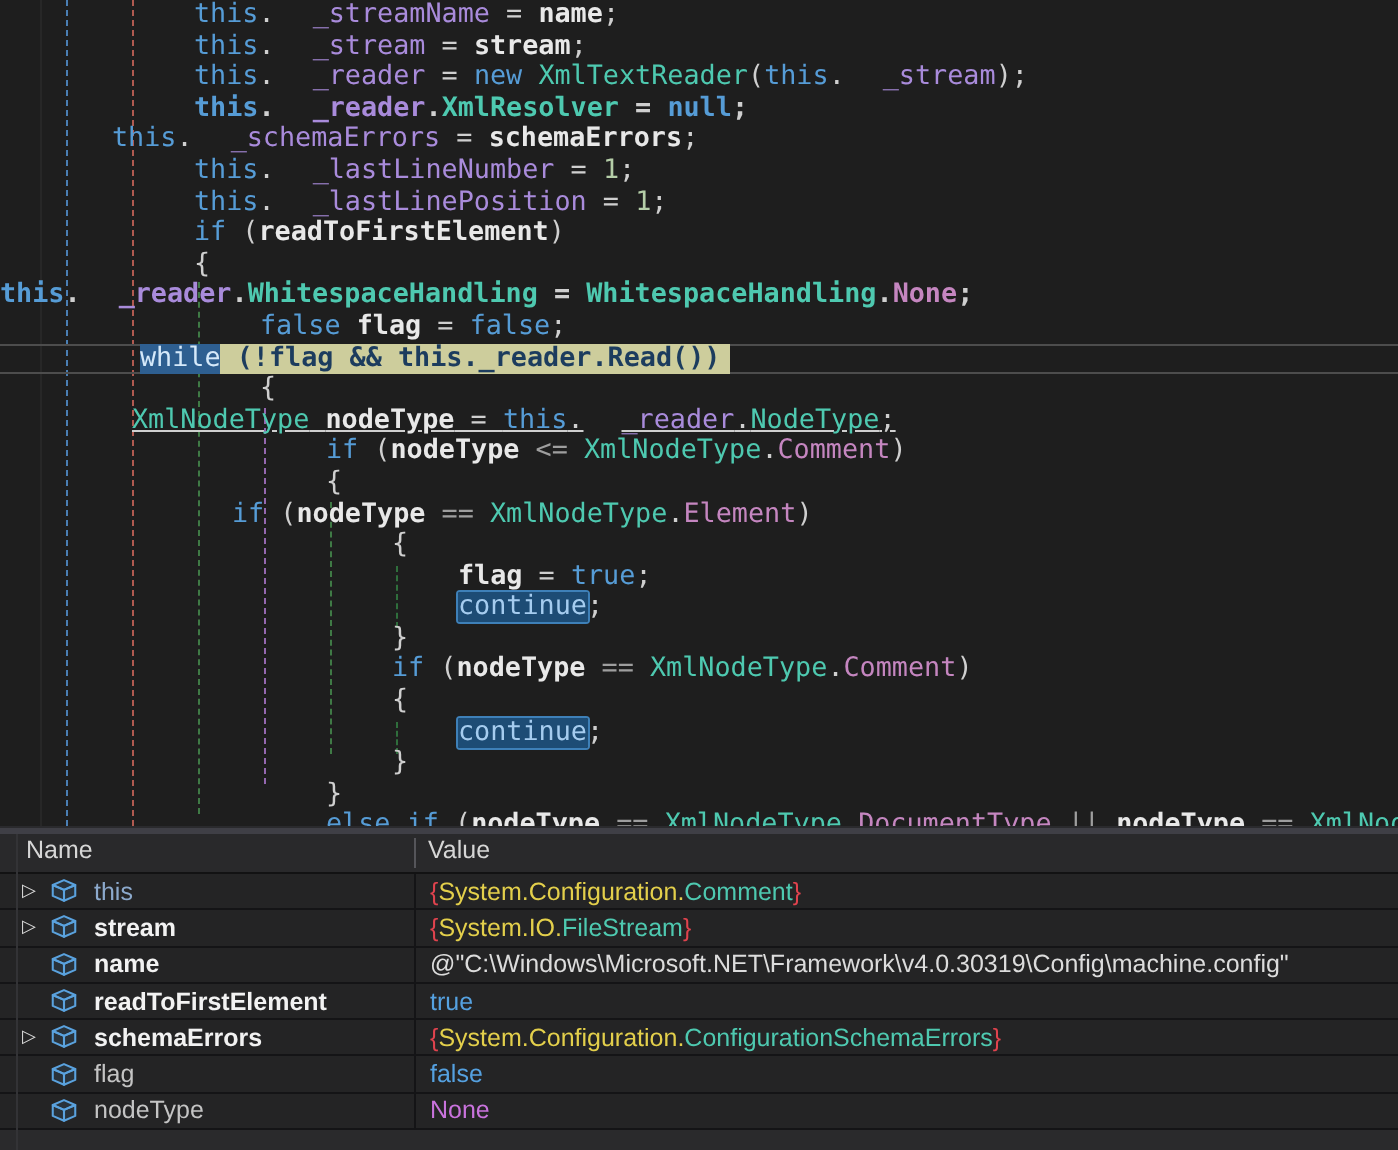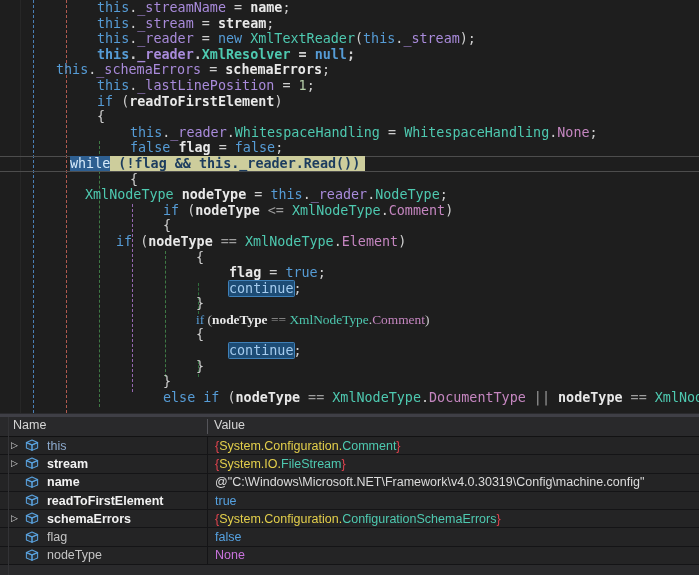--- a/index.html
+++ b/index.html
@@ -11,21 +11,21 @@
           background:var(--editor-bg,#1e1e1e);overflow:hidden;}
   .margin-line{position:absolute;left:20px;top:0;bottom:0;width:1px;background:#272727;z-index:0;}
   .guide{position:absolute;width:0;border-left:1px dashed #444;z-index:1;}
   .code-lines{position:absolute;left:0;top:0;right:0;z-index:2;}
   .code-line{position:relative;height:15.6px;line-height:15.6px;box-sizing:border-box;
              font-family:"DejaVu Sans Mono","Liberation Mono",monospace;
              font-size:13.4px;white-space:pre;color:var(--tok-p,#cfcfcf);}
   .code-line.current{border-top:1px solid var(--cur-border,#4d4d4d);
                      border-bottom:1px solid var(--cur-border,#4d4d4d);line-height:13.6px;}
   .tok-k{color:var(--tok-k,#569cd6);}
-  .tok-f{color:var(--tok-f,#a98bdb);}
+  .tok-f{color:var(--tok-f,#a98bdb);margin-left:19px;}
   .tok-t{color:var(--tok-t,#4ec9b0);}
   .tok-e{color:var(--tok-e,#c586c0);}
   .tok-i{color:var(--tok-i,#e8e8e8);font-weight:600;}
   .tok-p{color:var(--tok-p,#cfcfcf);}
   .tok-o{color:var(--tok-o,#9e9e9e);}
   .tok-n{color:var(--tok-n,#b5cea8);}
   .tok-sel{background:var(--sel-bg,#2e5f91);color:var(--sel-fg,#d5e9fa);}
   .tok-stmt{background:var(--stmt-bg,#cdcd9c);color:var(--stmt-fg,#1c3c5e);padding-right:5px;font-weight:600;}
   .tok-ref{background:var(--ref-bg,#1d4c75);color:var(--ref-fg,#a5ccef);
            box-shadow:0 0 0 1px var(--ref-border,#3e80b8);border-radius:1px;}
@@ -78,36 +78,37 @@
         <div class="guide" style="left: 165px; top: 251px; height: 126px; border-left-color: rgb(63, 122, 69);"></div>
         <div class="guide" style="left: 198px; top: 283px; height: 31px; border-left-color: rgb(47, 110, 60);"></div>
         <div class="guide" style="left: 198px; top: 361px; height: 16px; border-left-color: rgb(47, 110, 60);"></div>
       </div>
     <div id="code" class="code-lines">
         <div class="code-line" style="padding-left: 97px;"><span class="tok-k">this</span><span class="tok-p">.</span><span class="tok-f">_streamName</span><span class="tok-p"> = </span><span class="tok-i">name</span><span class="tok-p">;</span></div>
         <div class="code-line" style="padding-left: 97px;"><span class="tok-k">this</span><span class="tok-p">.</span><span class="tok-f">_stream</span><span class="tok-p"> = </span><span class="tok-i">stream</span><span class="tok-p">;</span></div>
         <div class="code-line" style="padding-left: 97px;"><span class="tok-k">this</span><span class="tok-p">.</span><span class="tok-f">_reader</span><span class="tok-p"> = </span><span class="tok-k">new</span><span class="tok-p"> </span><span class="tok-t">XmlTextReader</span><span class="tok-p">(</span><span class="tok-k">this</span><span class="tok-p">.</span><span class="tok-f">_stream</span><span class="tok-p">);</span></div>
         <div class="code-line" style="padding-left: 97px; font-weight: bold;"><span class="tok-k">this</span><span class="tok-p">.</span><span class="tok-f">_reader</span><span class="tok-p">.</span><span class="tok-t">XmlResolver</span><span class="tok-p"> = </span><span class="tok-k">null</span><span class="tok-p">;</span></div>
         <div class="code-line" style="padding-left: 56px;"><span class="tok-k">this</span><span class="tok-p">.</span><span class="tok-f">_schemaErrors</span><span class="tok-p"> = </span><span class="tok-i">schemaErrors</span><span class="tok-p">;</span></div>
+        <div class="code-line" style="padding-left: 97px;"><span class="tok-k">this</span><span class="tok-p">.</span><span class="tok-f">_lastLineNumber</span><span class="tok-p"> = </span><span class="tok-n">1</span><span class="tok-p">;</span></div>
         <div class="code-line" style="padding-left: 97px;"><span class="tok-k">this</span><span class="tok-p">.</span><span class="tok-f">_lastLinePosition</span><span class="tok-p"> = </span><span class="tok-n">1</span><span class="tok-p">;</span></div>
         <div class="code-line" style="padding-left: 97px;"><span class="tok-k">if</span><span class="tok-p"> (</span><span class="tok-i">readToFirstElement</span><span class="tok-p">)</span></div>
         <div class="code-line" style="padding-left: 97px;"><span class="tok-p">{</span></div>
-        <div class="code-line" style="padding-left: 130px;"><span class="tok-k">this</span><span class="tok-p">.</span><span class="tok-f">_reader</span><span class="tok-p">.</span><span class="tok-t">WhitespaceHandling</span><span class="tok-p"> = </span><span class="tok-t">WhitespaceHandling</span><span class="tok-p">.</span><span class="tok-e">None</span><span class="tok-p">;</span></div>
+        <div class="code-line" style=" font-weight: bold;"><span class="tok-k">this</span><span class="tok-p">.</span><span class="tok-f">_reader</span><span class="tok-p">.</span><span class="tok-t">WhitespaceHandling</span><span class="tok-p"> = </span><span class="tok-t">WhitespaceHandling</span><span class="tok-p">.</span><span class="tok-e">None</span><span class="tok-p">;</span></div>
         <div class="code-line" style="padding-left: 130px;"><span class="tok-k">false</span><span class="tok-p"> </span><span class="tok-i">flag</span><span class="tok-p"> = </span><span class="tok-k">false</span><span class="tok-p">;</span></div>
         <div class="code-line current" style="padding-left: 70px;"><span class="tok-sel">while</span><span class="tok-stmt"> (!flag &amp;&amp; this._reader.Read())</span></div>
         <div class="code-line" style="padding-left: 130px;"><span class="tok-p">{</span></div>
-        <div class="code-line" style="padding-left: 85px;"><span class="tok-t">XmlNodeType</span><span class="tok-p"> </span><span class="tok-i">nodeType</span><span class="tok-p"> = </span><span class="tok-k">this</span><span class="tok-p">.</span><span class="tok-f">_reader</span><span class="tok-p">.</span><span class="tok-t">NodeType</span><span class="tok-p">;</span></div>
+        <div class="code-line" style="padding-left: 66px; text-decoration: underline;"><span class="tok-t">XmlNodeType</span><span class="tok-p"> </span><span class="tok-i">nodeType</span><span class="tok-p"> = </span><span class="tok-k">this</span><span class="tok-p">.</span><span class="tok-f">_reader</span><span class="tok-p">.</span><span class="tok-t">NodeType</span><span class="tok-p">;</span></div>
         <div class="code-line" style="padding-left: 163px;"><span class="tok-k">if</span><span class="tok-p"> (</span><span class="tok-i">nodeType</span><span class="tok-o"> &lt;= </span><span class="tok-t">XmlNodeType</span><span class="tok-p">.</span><span class="tok-e">Comment</span><span class="tok-p">)</span></div>
         <div class="code-line" style="padding-left: 163px;"><span class="tok-p">{</span></div>
         <div class="code-line" style="padding-left: 116px;"><span class="tok-k">if</span><span class="tok-p"> (</span><span class="tok-i">nodeType</span><span class="tok-o"> == </span><span class="tok-t">XmlNodeType</span><span class="tok-p">.</span><span class="tok-e">Element</span><span class="tok-p">)</span></div>
         <div class="code-line" style="padding-left: 196px;"><span class="tok-p">{</span></div>
         <div class="code-line" style="padding-left: 229px;"><span class="tok-i">flag</span><span class="tok-p"> = </span><span class="tok-k">true</span><span class="tok-p">;</span></div>
         <div class="code-line" style="padding-left: 229px;"><span class="tok-ref">continue</span><span class="tok-p">;</span></div>
         <div class="code-line" style="padding-left: 196px;"><span class="tok-p">}</span></div>
-        <div class="code-line" style="padding-left: 196px; font-family: Liberation Serif, serif;"><span class="tok-k">if</span><span class="tok-p"> (</span><span class="tok-i">nodeType</span><span class="tok-o"> == </span><span class="tok-t">XmlNodeType</span><span class="tok-p">.</span><span class="tok-e">Comment</span><span class="tok-p">)</span></div>
+        <div class="code-line" style="padding-left: 196px;"><span class="tok-k">if</span><span class="tok-p"> (</span><span class="tok-i">nodeType</span><span class="tok-o"> == </span><span class="tok-t">XmlNodeType</span><span class="tok-p">.</span><span class="tok-e">Comment</span><span class="tok-p">)</span></div>
         <div class="code-line" style="padding-left: 196px;"><span class="tok-p">{</span></div>
         <div class="code-line" style="padding-left: 229px;"><span class="tok-ref">continue</span><span class="tok-p">;</span></div>
         <div class="code-line" style="padding-left: 196px;"><span class="tok-p">}</span></div>
         <div class="code-line" style="padding-left: 163px;"><span class="tok-p">}</span></div>
         <div class="code-line" style="padding-left: 163px;"><span class="tok-k">else</span><span class="tok-p"> </span><span class="tok-k">if</span><span class="tok-p"> (</span><span class="tok-i">nodeType</span><span class="tok-o"> == </span><span class="tok-t">XmlNodeType</span><span class="tok-p">.</span><span class="tok-e">DocumentType</span><span class="tok-o"> || </span><span class="tok-i">nodeType</span><span class="tok-o"> == </span><span class="tok-t">XmlNodeType</span></div>
       </div>
   </div>
 
   <div class="splitter"></div>
 

